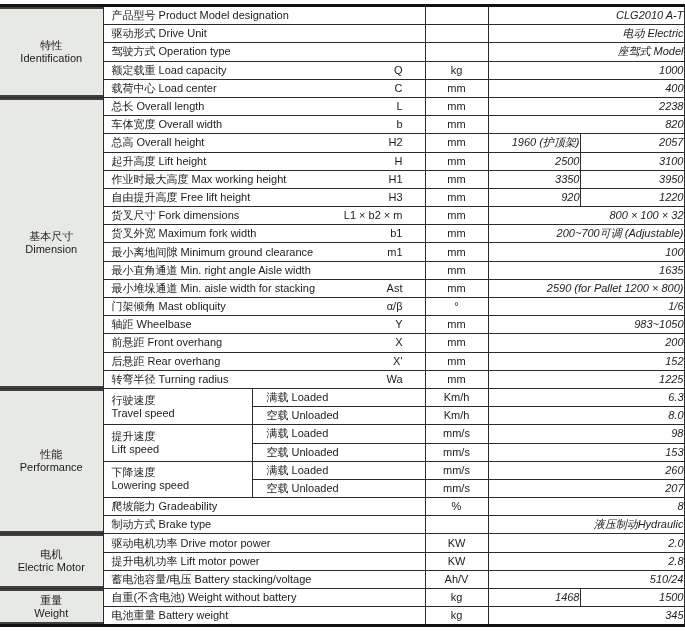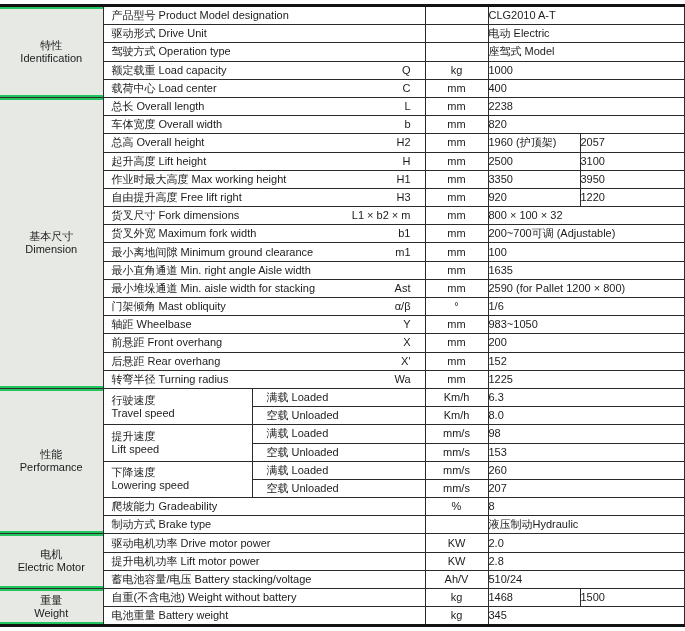--- a/index.html
+++ b/index.html
@@ -29,47 +29,47 @@
     line-height:13px;
     padding:0;
     overflow:hidden;
     white-space:nowrap;
     vertical-align:middle;
   }
   
   td.sec{
     border-left:none;
     position:relative;
-    background:#22c55e;
+    background:#404040;
     padding:0;
   }
   .secbox{
     position:absolute;
     top:2px;bottom:2px;left:0;right:0;
     background:var(--section-bg);
     display:flex;flex-direction:column;
     align-items:center;justify-content:center;
     text-align:center;
     line-height:13px;
     font-size:11px;
   }
   
   .pwrap{
     display:flex;justify-content:space-between;align-items:center;
-    padding:0 14px 0 8px;
+    padding:0 22px 0 8px;
   }
   .pname{white-space:nowrap;}
   .psym{white-space:nowrap;padding-left:4px;}
   
   td.grp{padding:0 0 0 8px;}
   td.grp .gline{line-height:13px;}
   td.state{padding:0 0 0 14px;text-align:left;}
   
   td.unit{text-align:center;}
-  td.val{text-align:left;}
+  td.val{text-align:right;font-style:italic;}
 </style>
 </head>
 <body>
 
 <div class="sheet">
 <table class="spec">
 <colgroup>
   <col style="width:103px">
         <col style="width:149px">
         <col style="width:173px">
@@ -191,21 +191,21 @@
               <span class="psym">H1</span>
             </div>
           </td>
     <td class="unit">mm</td>
     <td class="val">3350</td>
     <td class="val">3950</td>
   </tr>
   <tr>
     <td colspan="2">
             <div class="pwrap">
-              <span class="pname">自由提升高度 Free lift right</span>
+              <span class="pname">自由提升高度 Free lift height</span>
               <span class="psym">H3</span>
             </div>
           </td>
     <td class="unit">mm</td>
     <td class="val">920</td>
     <td class="val">1220</td>
   </tr>
   <tr>
     <td colspan="2">
             <div class="pwrap">

